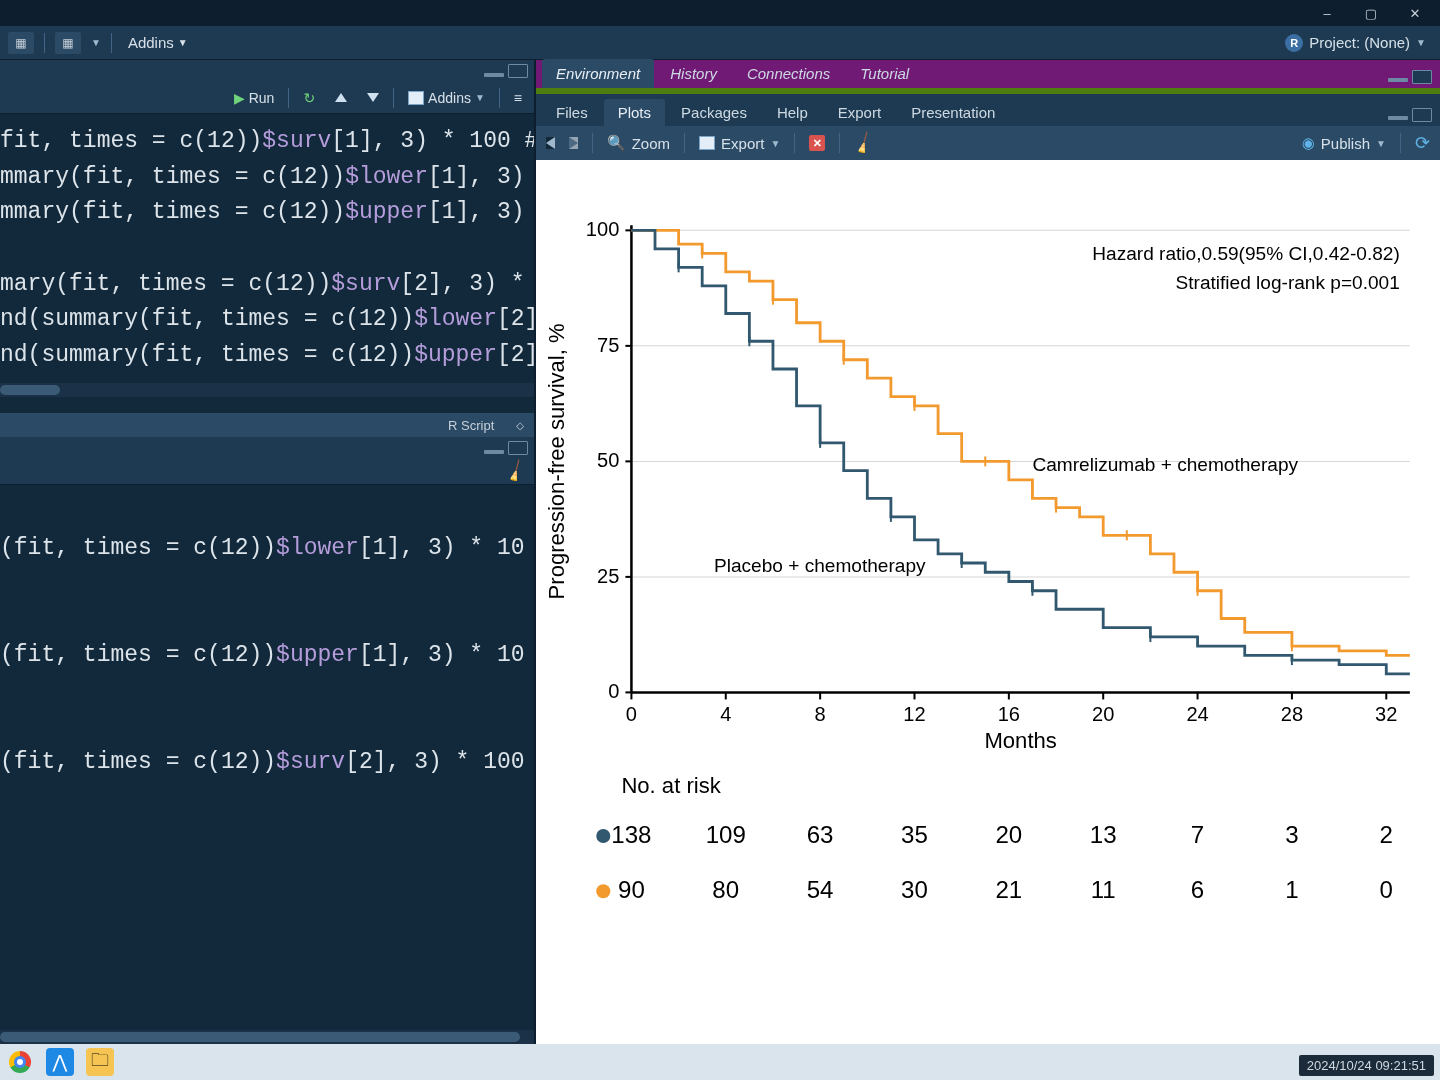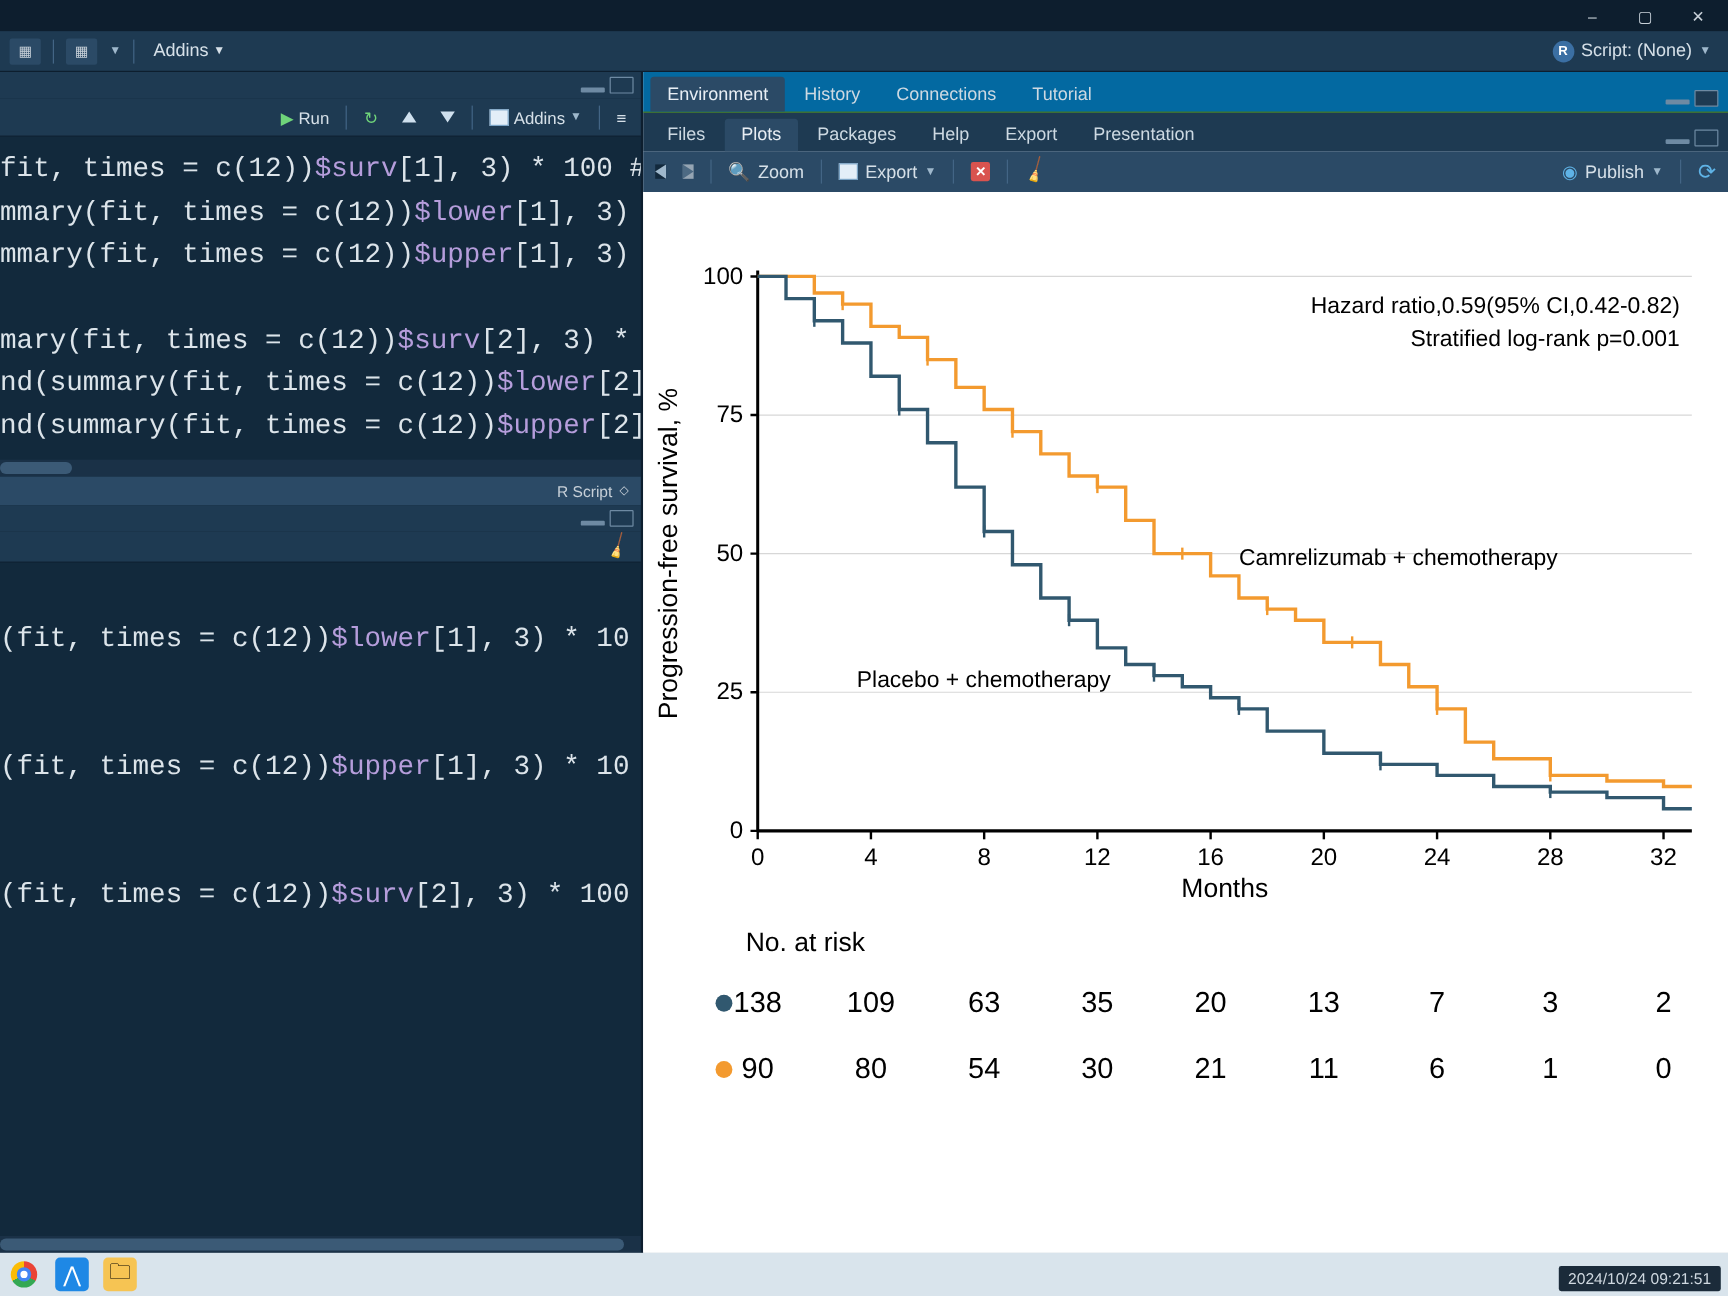--- a/index.html
+++ b/index.html
@@ -23,32 +23,32 @@
   
   .content { flex:1; display:flex; min-height:0; }
 
   
   .left { width: 536px; display:flex; flex-direction:column; background:#12293c; border-right:2px solid #0d1e2e;}
   .src-toolbar { height:32px; background:#1e3a52; display:flex; align-items:center; justify-content:flex-end; padding:0 6px; gap:8px; border-bottom:1px solid #0d1e2e;}
   .src-btn { display:flex; align-items:center; gap:4px; color:#d6e0e8; font-size:14px; padding:2px 6px;}
   .code { background:#12293c; padding:10px 8px 10px 0; font-family: Consolas, "Courier New", monospace; font-size:23px; color:#dce4ea; line-height:1.55; white-space:pre; overflow:hidden;}
   .code .kw { color:#dce4ea;}
   .code .fn  { color:#b59ddb;}
-  .status-strip { height:24px; background:#2b4a66; display:flex; align-items:center; justify-content:flex-end; padding:0 10px; color:#c7d0d8; font-size:13px; gap:6px;}
+  .status-strip { height:24px; background:#2b4a66; display:flex; align-items:center; justify-content:flex-end; padding:0 10px; color:#c7d0d8; font-size:13px; gap:22px;margin-top:16px;}
   .minmax { height:22px; background:#1e3a52; display:flex; justify-content:flex-end; align-items:center; padding-right:6px; gap:4px;}
   .mm-icon { width:20px; height:14px; border:1px solid #6e8aa3; border-radius:1px; background:#1e3a52;}
   .mm-bar  { width:20px; height:4px; background:#6e8aa3; border-radius:1px; margin-top:8px;}
   .console-tb { height:26px; background:#1e3a52; border-bottom:1px solid #0d1e2e; display:flex; justify-content:flex-end; align-items:center; padding-right:8px;}
   .brush { color:#c7b26a; font-size:16px; transform:rotate(-30deg);}
   .hscroll { height:14px; background:#1a3147; position:relative;}
   .hscroll .thumb { position:absolute; left:0; top:2px; height:10px; width:60px; background:#3b5a76; border-radius:5px;}
 
   
   .right { flex:1; display:flex; flex-direction:column; background:#fff;}
-  .tabs { height:34px; background:#0369a1; display:flex; align-items:flex-end; padding-left:6px; gap:2px; border-bottom:1px solid #4d7c0f;}
+  .tabs { height:34px; background:#701a75; display:flex; align-items:flex-end; padding-left:6px; gap:2px; border-bottom:6px solid #4d7c0f;font-style:italic;}
   .tab { padding:6px 14px; color:#cdd9e2; font-size:15px; border-radius:3px 3px 0 0;}
   .tab.active { background:#2b4a66; color:#e8eef4;}
   .tabs .spacer { flex:1;}
   .tabs .mm { display:flex; gap:4px; padding:4px 8px;}
   .subtabs { height:32px; background:#1e3a52; display:flex; align-items:flex-end; padding-left:6px; gap:2px;}
   .subtab { padding:5px 14px; color:#cdd9e2; font-size:15px; border-radius:3px 3px 0 0;margin-top:26px;}
   .subtab.active { background:#2b4a66; color:#e8eef4;}
   .plot-toolbar { height:34px; background:#2b4a66; display:flex; align-items:center; padding:0 10px; gap:14px; color:#d6e0e8; font-size:15px;}
   .pt-group { display:flex; align-items:center; gap:6px;}
   .pt-right { margin-left:auto; display:flex; align-items:center; gap:14px;}
@@ -94,21 +94,21 @@
     <div class="tb-icon">▦</div>
     <span style="color:#9fb8cc;font-size:10px">▼</span>
     <span class="sep"></span>
     <div class="addins">
       <span>Addins</span>
       <span class="caret">▼</span>
     </div>
   </div>
   <div class="project">
     <span class="r-badge">R</span>
-    <span>Script: (None)</span>
+    <span>Project: (None)</span>
     <span class="caret" style="font-size:10px;color:#9fb8cc">▼</span>
   </div>
 </div>
 
 <div class="content">
 
   <div class="left">
 
     <div class="minmax">
       <div class="mm-bar"></div>

